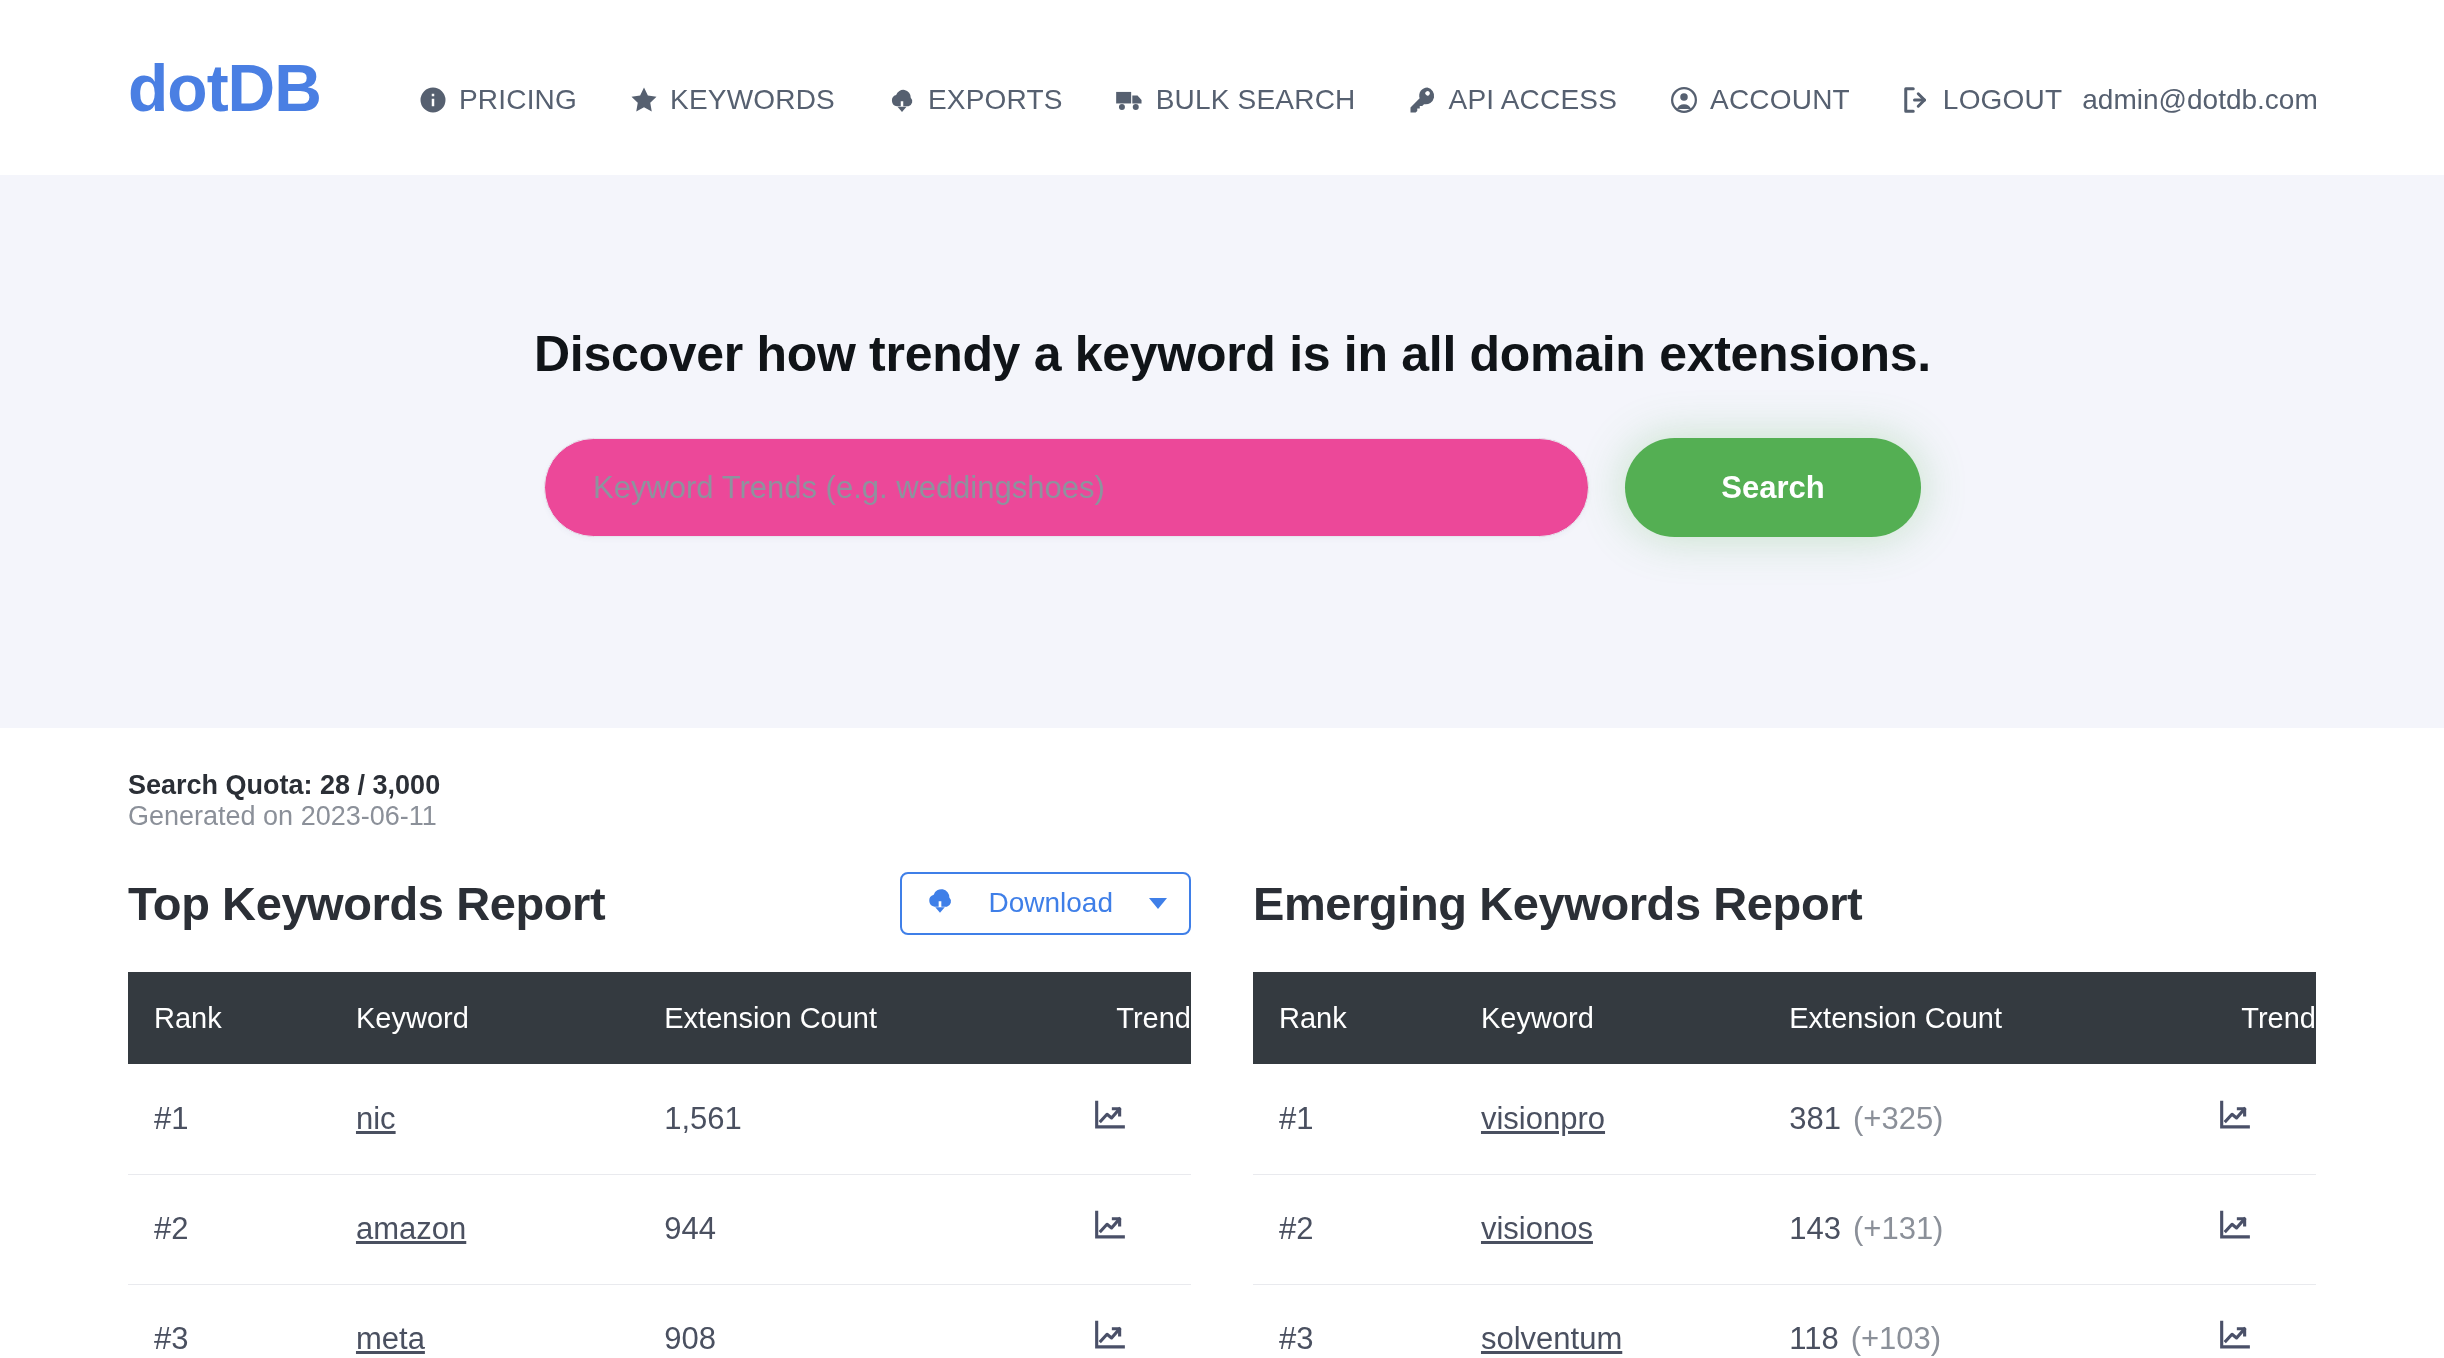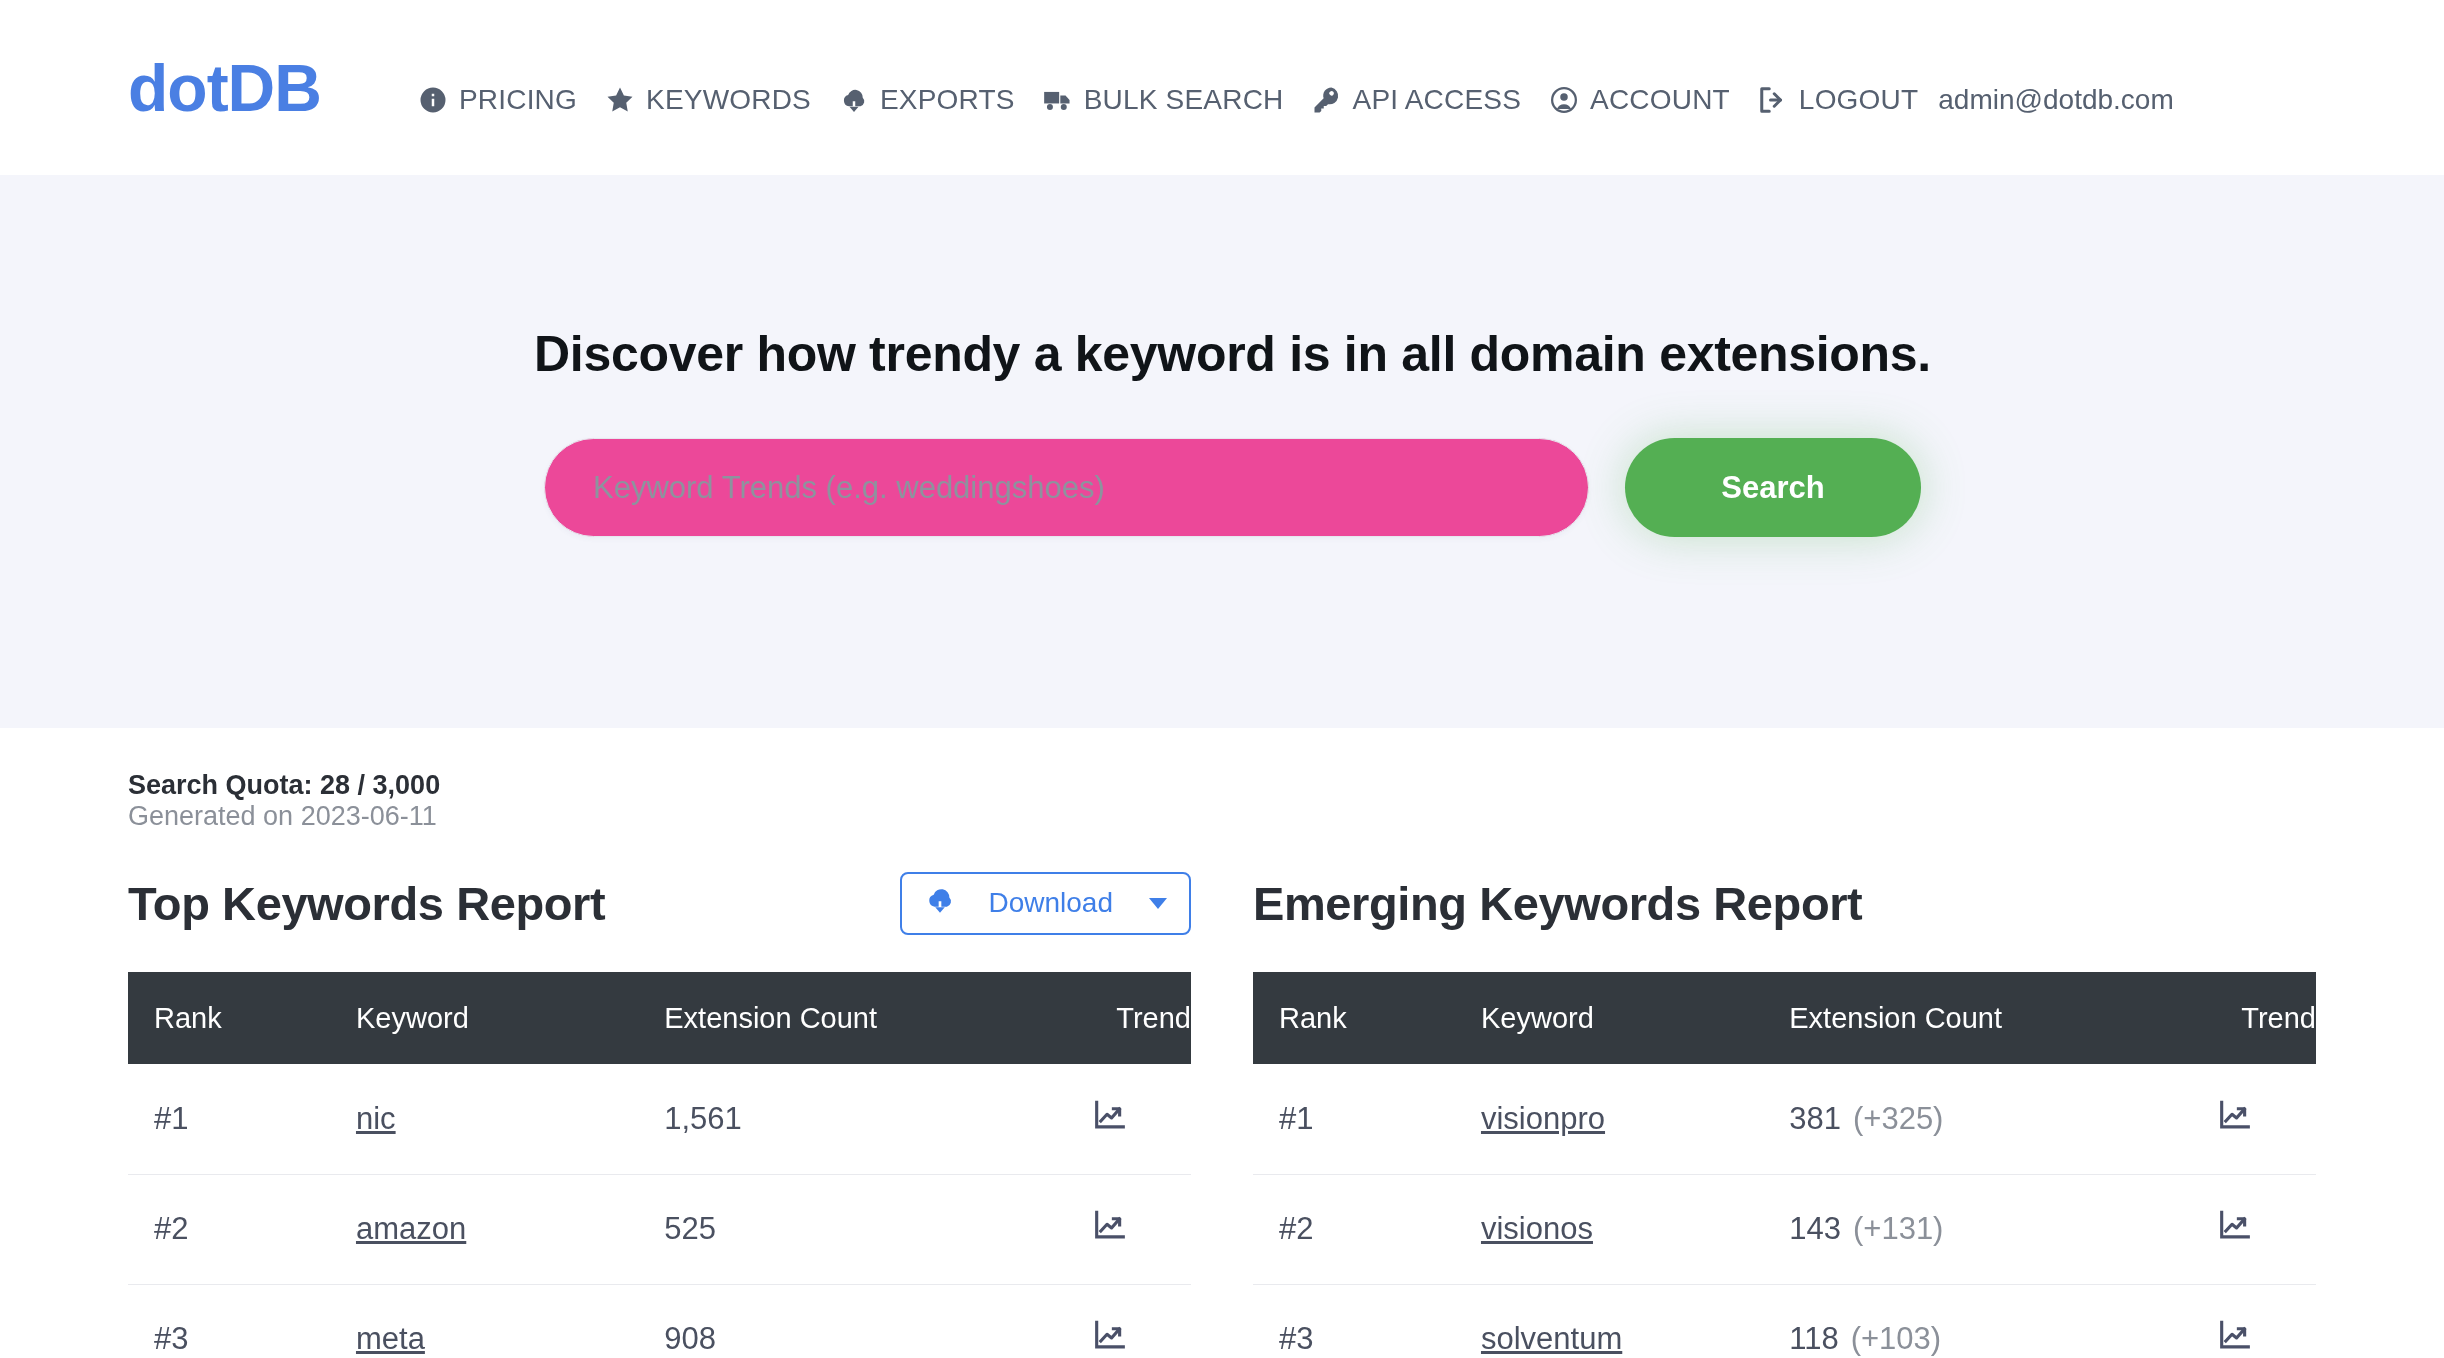--- a/index.html
+++ b/index.html
@@ -27,21 +27,21 @@
     font-weight: 700;
     color: #4a7fe3;
     letter-spacing: -1px;
     line-height: 1;
     user-select: none;
   }
   .nav {
     display: flex;
     align-items: flex-end;
     margin-left: 97px;
-    gap: 28px;
+    gap: 52px;
     margin-top: 24px;
   }
   .nav-item {
     display: flex;
     align-items: center;
     gap: 11px;
     color: #566070;
     font-size: 28px;
     font-weight: 500;
     text-transform: uppercase;
@@ -360,21 +360,21 @@
                     <path d="M2.6 2v17.4h18.8"></path>
                     <path d="M5.5 15.2l4.4-4.7 3.2 2.6 5.5-6.3" stroke-linejoin="round"></path>
                     <path d="M14.4 6.6h4.4v4.3" stroke-linejoin="round"></path>
                   </svg>
               </span>
             </td>
           </tr>
           <tr>
             <td>#2</td>
             <td><span class="kw-link">amazon</span></td>
-            <td><span>525</span><span class="delta"></span></td>
+            <td><span>944</span><span class="delta"></span></td>
             <td class="c-trend">
               <span class="trend-ico">
                 <svg width="34" height="32" viewBox="0 0 24 22" fill="none" stroke="#4a5068" stroke-width="2.2" stroke-linecap="square">
                     <path d="M2.6 2v17.4h18.8"></path>
                     <path d="M5.5 15.2l4.4-4.7 3.2 2.6 5.5-6.3" stroke-linejoin="round"></path>
                     <path d="M14.4 6.6h4.4v4.3" stroke-linejoin="round"></path>
                   </svg>
               </span>
             </td>
           </tr>

